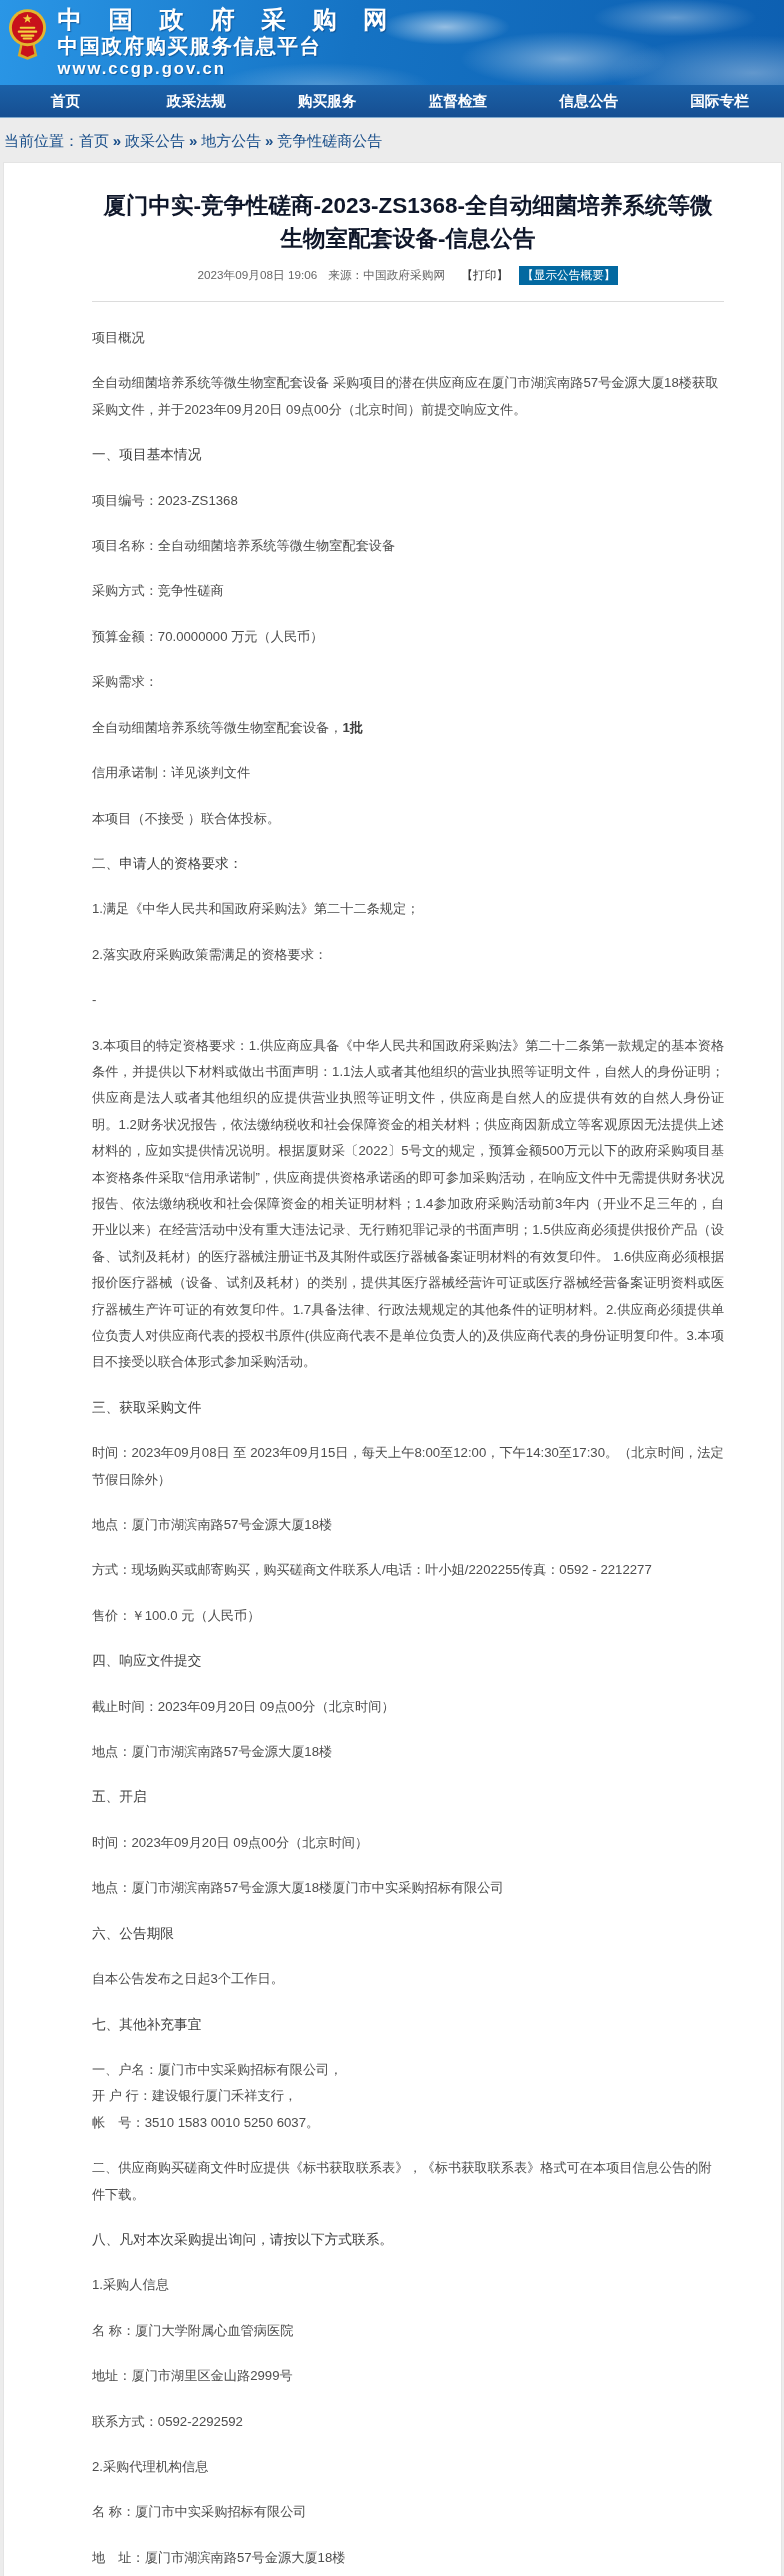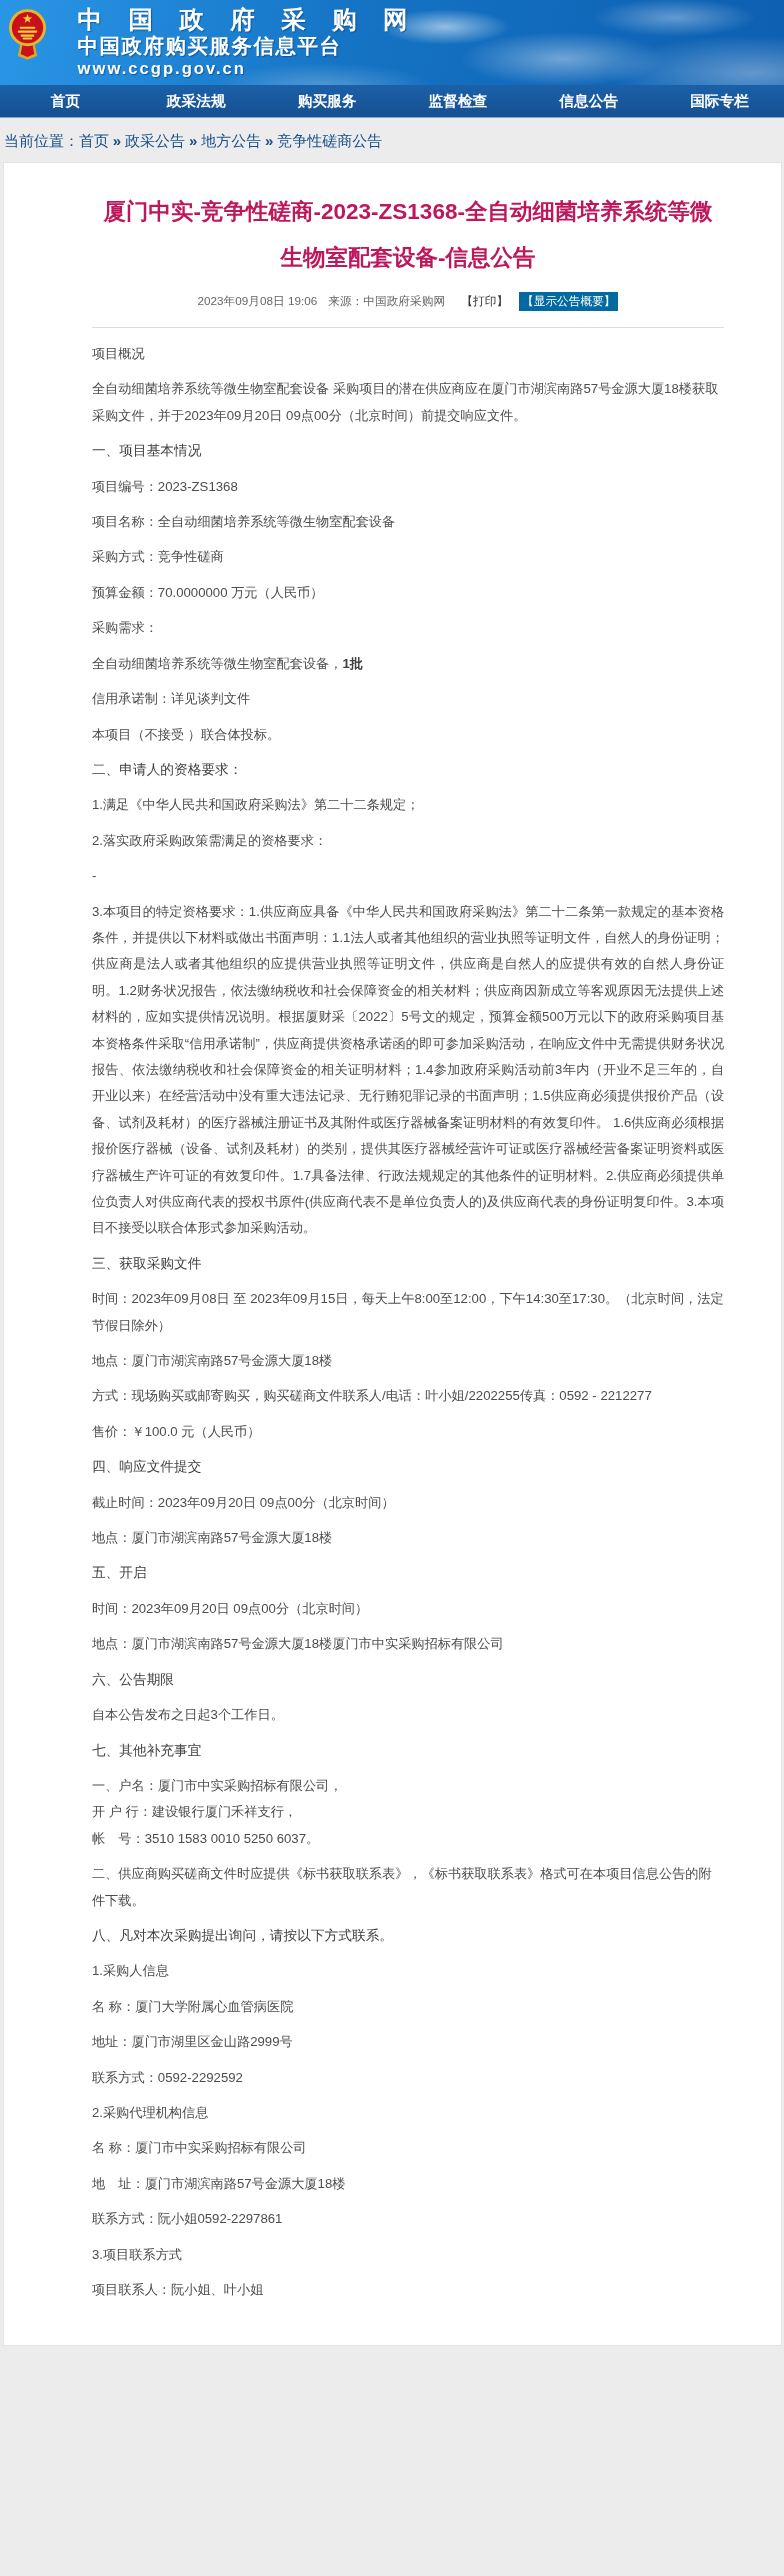--- a/index.html
+++ b/index.html
@@ -18,21 +18,21 @@
   }
   .site-header::after{
     content:"";position:absolute;inset:0;pointer-events:none;
     background:
       radial-gradient(93px 25.4px at 445px 27px, rgba(255,255,255,.55), rgba(255,255,255,0) 70%),
       radial-gradient(147px 39px at 563px 59px, rgba(255,255,255,.40), rgba(255,255,255,0) 70%),
       radial-gradient(117px 27px at 675px 17.6px, rgba(255,255,255,.35), rgba(255,255,255,0) 70%),
       radial-gradient(205px 54px at 753px 73px, rgba(255,255,255,.35), rgba(255,255,255,0) 70%),
       radial-gradient(157px 33px at 323px 86px, rgba(255,255,255,.25), rgba(255,255,255,0) 70%);
   }
-  .logo-row{position:relative;z-index:1;display:flex;align-items:flex-start;padding:5.9px 0 0 7.8px;gap:20px;}
+  .logo-row{position:relative;z-index:1;display:flex;align-items:flex-start;padding:5.9px 0 0 7.8px;}
   .emblem{flex:0 0 auto;margin-top:1px;}
   .titles{margin-left:10.8px;color:#fff;}
   .t1{font-size:24.5px;font-weight:bold;letter-spacing:9.8px;line-height:28px;text-shadow:1px 1px 1px rgba(0,40,90,.45);white-space:nowrap;}
   .t2{font-size:20.5px;font-weight:bold;letter-spacing:1.5px;line-height:24.5px;text-shadow:1px 1px 1px rgba(0,40,90,.45);white-space:nowrap;}
   .t3{font-size:16.6px;font-weight:bold;letter-spacing:2px;line-height:21.5px;text-shadow:1px 1px 1px rgba(0,40,90,.45);}
   
   .main-nav{
     height:32px;display:flex;
     background:linear-gradient(#1b61a8,#164f92);
     border-bottom:1px solid #7fa9cd;
@@ -47,33 +47,33 @@
   .crumb-sep{margin:0 3.9px;font-weight:bold;}
   
   .panel{
     background:#fff;
     margin:0 2.9px 0 2.9px;
     border:1px solid #e4e4e4;
     padding:25.4px 57px 33px 88px;
   }
   .article-header{text-align:center;border-bottom:1px solid #dcdcdc;padding-bottom:15.7px;}
   .article-title{
-    font-size:22.5px;line-height:46px;font-weight:bold;color:#be185d;
+    font-size:22.5px;line-height:33px;font-weight:bold;color:#0f172a;
     margin:0 9.8px 11.7px 9.8px;
   }
   .article-meta{font-size:11.7px;color:#666;}
   .article-meta .m-src{margin-left:7.8px;}
   .print-link{color:#333;margin-left:13px;text-decoration:none;cursor:pointer;}
   .summary-badge{
     display:inline-block;background:#0369a1;color:#fff;
     padding:2px 2.9px;margin-left:7.8px;cursor:pointer;
   }
   
   .article-body{font-size:13.2px;color:#4d4d4d;padding-top:3.9px;}
-  .article-body p{line-height:26.4px;margin:9px 0;}
+  .article-body p{line-height:26.4px;margin:19px 0;}
   .article-body p.h{font-weight:normal;color:#3f3f3f;font-size:13.7px;}
   .article-body p.j{text-align:justify;}
   .article-body b{color:#3f3f3f;}
 </style>
 </head>
 <body>
 
 <div class="site-header">
   <div class="logo-row">
     <span class="emblem">

